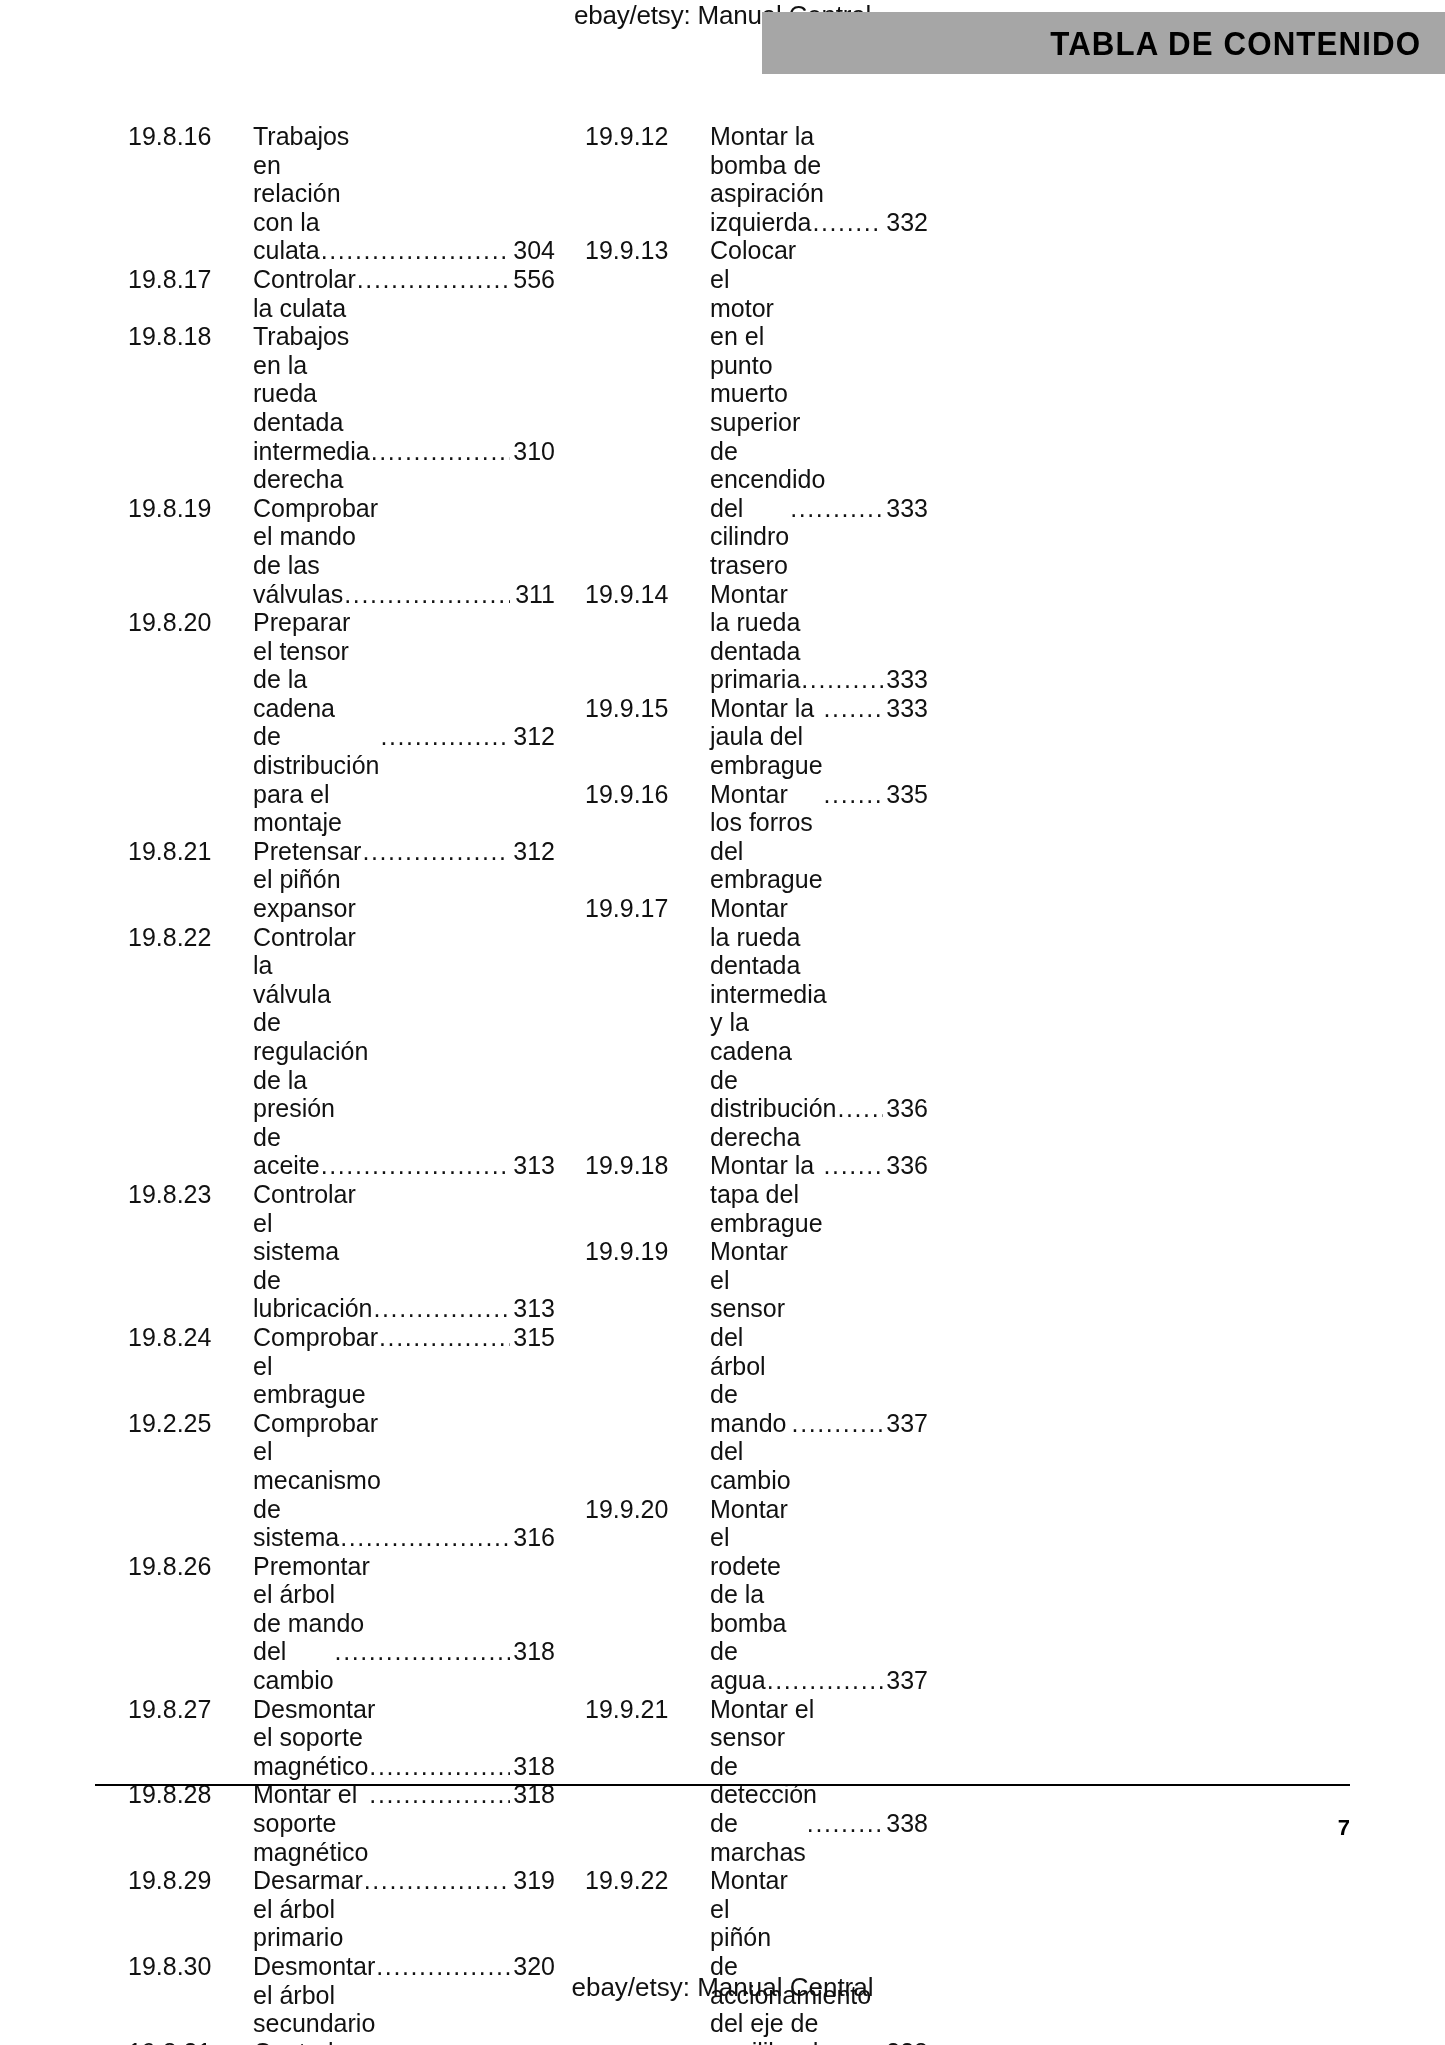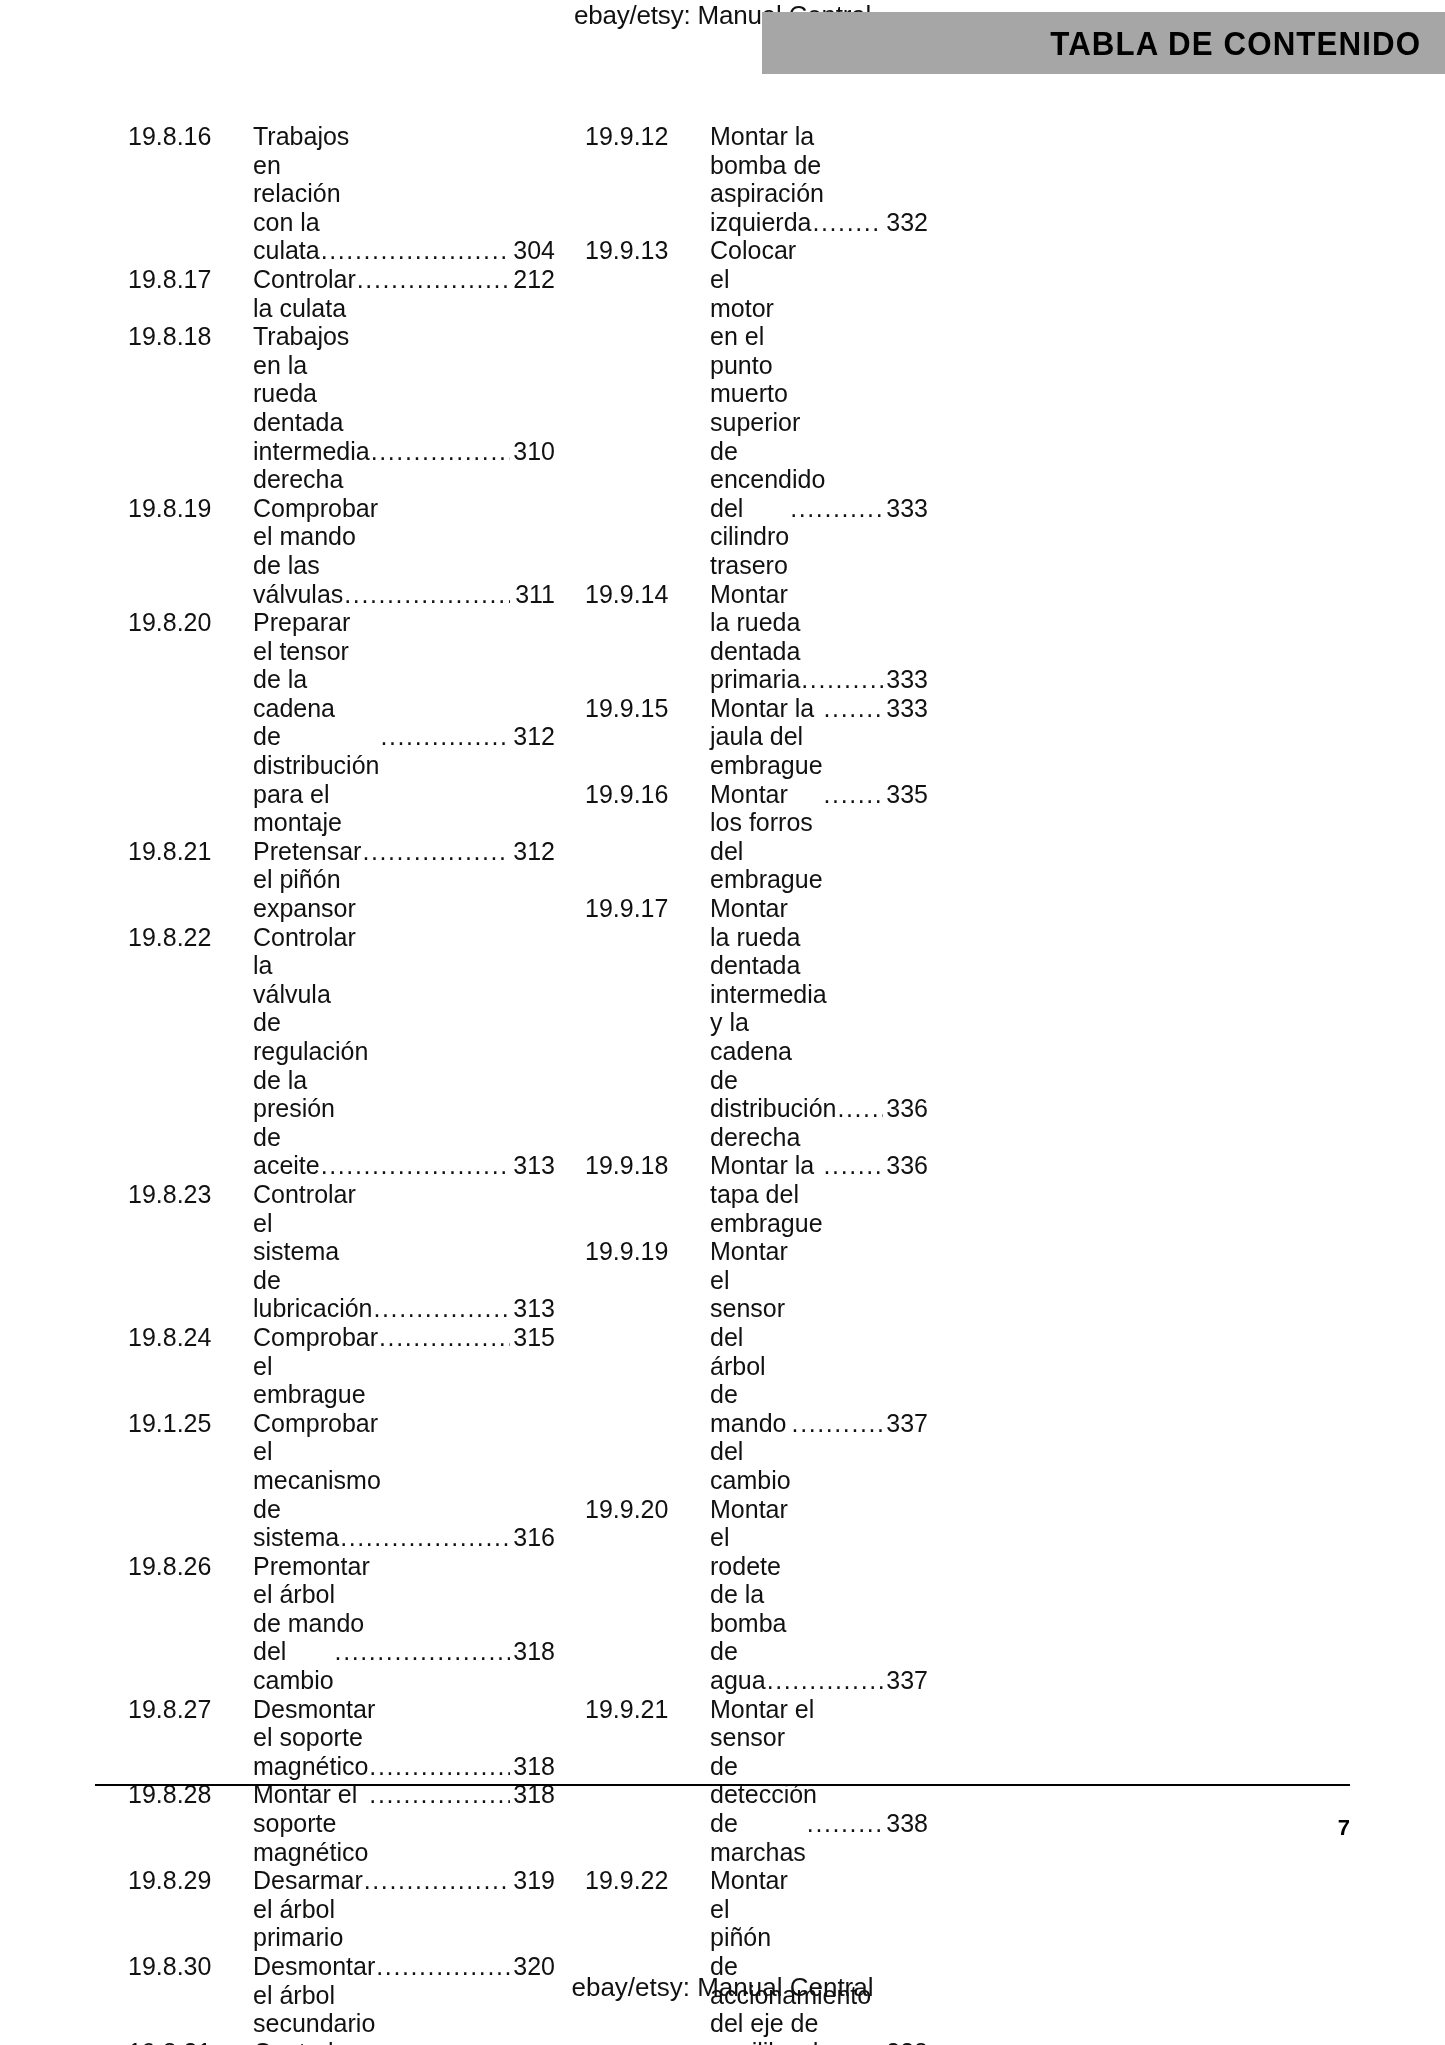--- a/index.html
+++ b/index.html
@@ -169,21 +169,21 @@
             <span class="toc-page">304</span>
           </div>
         </div>
       </div>
       <div class="toc-entry">
         <div class="toc-num">19.8.17</div>
         <div class="toc-body">
           <div class="toc-title-line">
             <span class="toc-label">Controlar la culata </span>
             <span class="toc-leader">........................................................................................................................................................................................................</span>
-            <span class="toc-page">212</span>
+            <span class="toc-page">556</span>
           </div>
         </div>
       </div>
       <div class="toc-entry">
         <div class="toc-num">19.8.18</div>
         <div class="toc-body">
           <div class="toc-title-line no-leader">
             <span class="toc-label">Trabajos en la rueda dentada</span>
             <span class="toc-leader">........................................................................................................................................................................................................</span>
             <span class="toc-page" style="visibility: hidden;"></span>
@@ -274,21 +274,21 @@
         <div class="toc-num">19.8.24</div>
         <div class="toc-body">
           <div class="toc-title-line">
             <span class="toc-label">Comprobar el embrague</span>
             <span class="toc-leader">........................................................................................................................................................................................................</span>
             <span class="toc-page">315</span>
           </div>
         </div>
       </div>
       <div class="toc-entry">
-        <div class="toc-num">19.1.25</div>
+        <div class="toc-num">19.2.25</div>
         <div class="toc-body">
           <div class="toc-title-line no-leader">
             <span class="toc-label">Comprobar el mecanismo de</span>
             <span class="toc-leader">........................................................................................................................................................................................................</span>
             <span class="toc-page" style="visibility: hidden;"></span>
           </div>
           <div class="toc-title-line">
             <span class="toc-label">sistema </span>
             <span class="toc-leader">........................................................................................................................................................................................................</span>
             <span class="toc-page">316</span>

